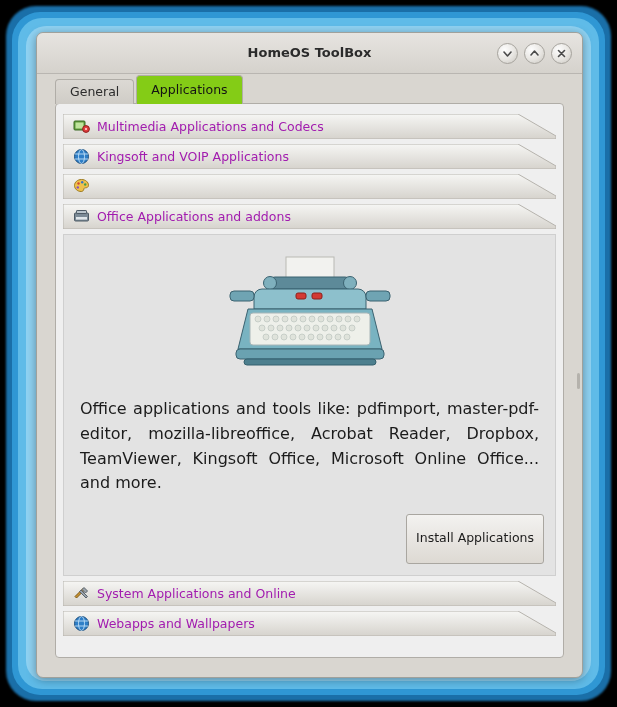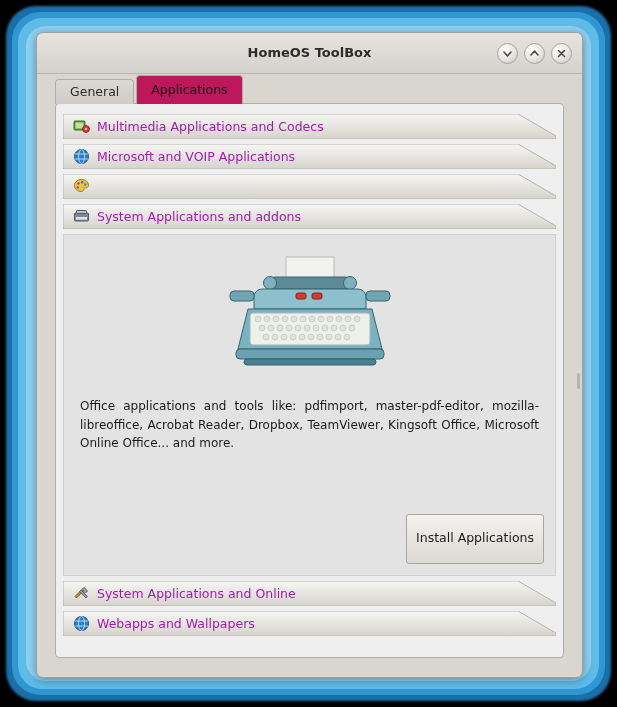--- a/index.html
+++ b/index.html
@@ -101,21 +101,21 @@
     border-bottom: none;
     border-top-left-radius: 4px;
     border-top-right-radius: 4px;
     background: linear-gradient(to bottom, #dcd9d4, #cfccc6);
     margin-right: 2px;
     cursor: pointer;
   }
   .tab.active {
     height: 28px;
     line-height: 27px;
-    background: #be185d;
+    background: #84cc16;
     border-color: #b0ada7;
     color: #141414;
     position: relative;
     z-index: 3;
   }
 
   
   #panel {
     position: absolute;
     left: 18px;
@@ -176,21 +176,21 @@
     height: 130px;
     display: flex;
     align-items: center;
     justify-content: center;
   }
   .acc-text {
     position: absolute;
     left: 16px;
     right: 16px;
     top: 162px;
-    font-size: 12px;
+    font-size: 16px;
     line-height: 1.55;
     color: #1b1b1b;
     text-align: justify;
   }
   .install-btn {
     position: absolute;
     right: 11px;
     bottom: 11px;
     height: 24px;
     line-height: 22px;
@@ -279,21 +279,21 @@
           <svg class="shape" viewBox="0 0 493 25" preserveAspectRatio="none">
             <path d="M0 0 L455 0 L493 22 L493 25 L0 25 Z" fill="url(#hg)" stroke="#b6b3ad" stroke-width="1"></path>
           </svg>
           <span class="icon">
             <svg width="17" height="17" viewBox="0 0 17 17">
               <circle cx="8.5" cy="8.5" r="7" fill="#2f7fc7" stroke="#1c4e7d"></circle>
               <ellipse cx="8.5" cy="8.5" rx="3" ry="7" fill="none" stroke="#bfe0f7" stroke-width="0.9"></ellipse>
               <path d="M1.8 6 H15.2 M1.8 11 H15.2" stroke="#bfe0f7" stroke-width="0.9" fill="none"></path>
             </svg>
           </span>
-          <span class="label">Microsoft and VOIP Applications</span>
+          <span class="label">Kingsoft and VOIP Applications</span>
         </div>
 
         <div class="acc-header">
           <svg class="shape" viewBox="0 0 493 25" preserveAspectRatio="none">
             <path d="M0 0 L455 0 L493 22 L493 25 L0 25 Z" fill="url(#hg)" stroke="#b6b3ad" stroke-width="1"></path>
           </svg>
           <span class="icon">
             <svg width="17" height="17" viewBox="0 0 17 17">
               <path d="M8.5 1.5c4 0 7 2.6 7 5.8 0 2-1.8 2.5-3 2.5-1 0-1.7.5-1.7 1.4 0 1-1 2.3-2.6 2.3-3.8 0-6.7-2.7-6.7-6S4.5 1.5 8.5 1.5z" fill="#efc14c" stroke="#9c7a1f"></path>
               <circle cx="5.5" cy="5.5" r="1.2" fill="#d0452e"></circle>
@@ -308,21 +308,21 @@
           <svg class="shape" viewBox="0 0 493 25" preserveAspectRatio="none">
             <path d="M0 0 L455 0 L493 22 L493 25 L0 25 Z" fill="url(#hg)" stroke="#b6b3ad" stroke-width="1"></path>
           </svg>
           <span class="icon">
             <svg width="17" height="17" viewBox="0 0 17 17">
               <rect x="1.5" y="5" width="14" height="8" rx="1" fill="#7b8a96" stroke="#4d5a65"></rect>
               <rect x="3.5" y="2.5" width="10" height="3" rx="0.6" fill="#b9c4cc" stroke="#4d5a65"></rect>
               <rect x="3" y="9" width="11" height="2.6" fill="#dfe6ea"></rect>
             </svg>
           </span>
-          <span class="label">System Applications and addons</span>
+          <span class="label">Office Applications and addons</span>
         </div>
 
         <div class="acc-body">
           <div class="acc-img">
             <svg width="176" height="126" viewBox="0 0 176 126">
 
               <rect x="64" y="2" width="48" height="22" fill="#f2f2ef" stroke="#b9b9b4"></rect>
 
               <rect x="48" y="22" width="80" height="12" rx="5" fill="#5d8a99" stroke="#3b6270"></rect>
               <circle cx="48" cy="28" r="6.5" fill="#7fb0bd" stroke="#3b6270"></circle>

